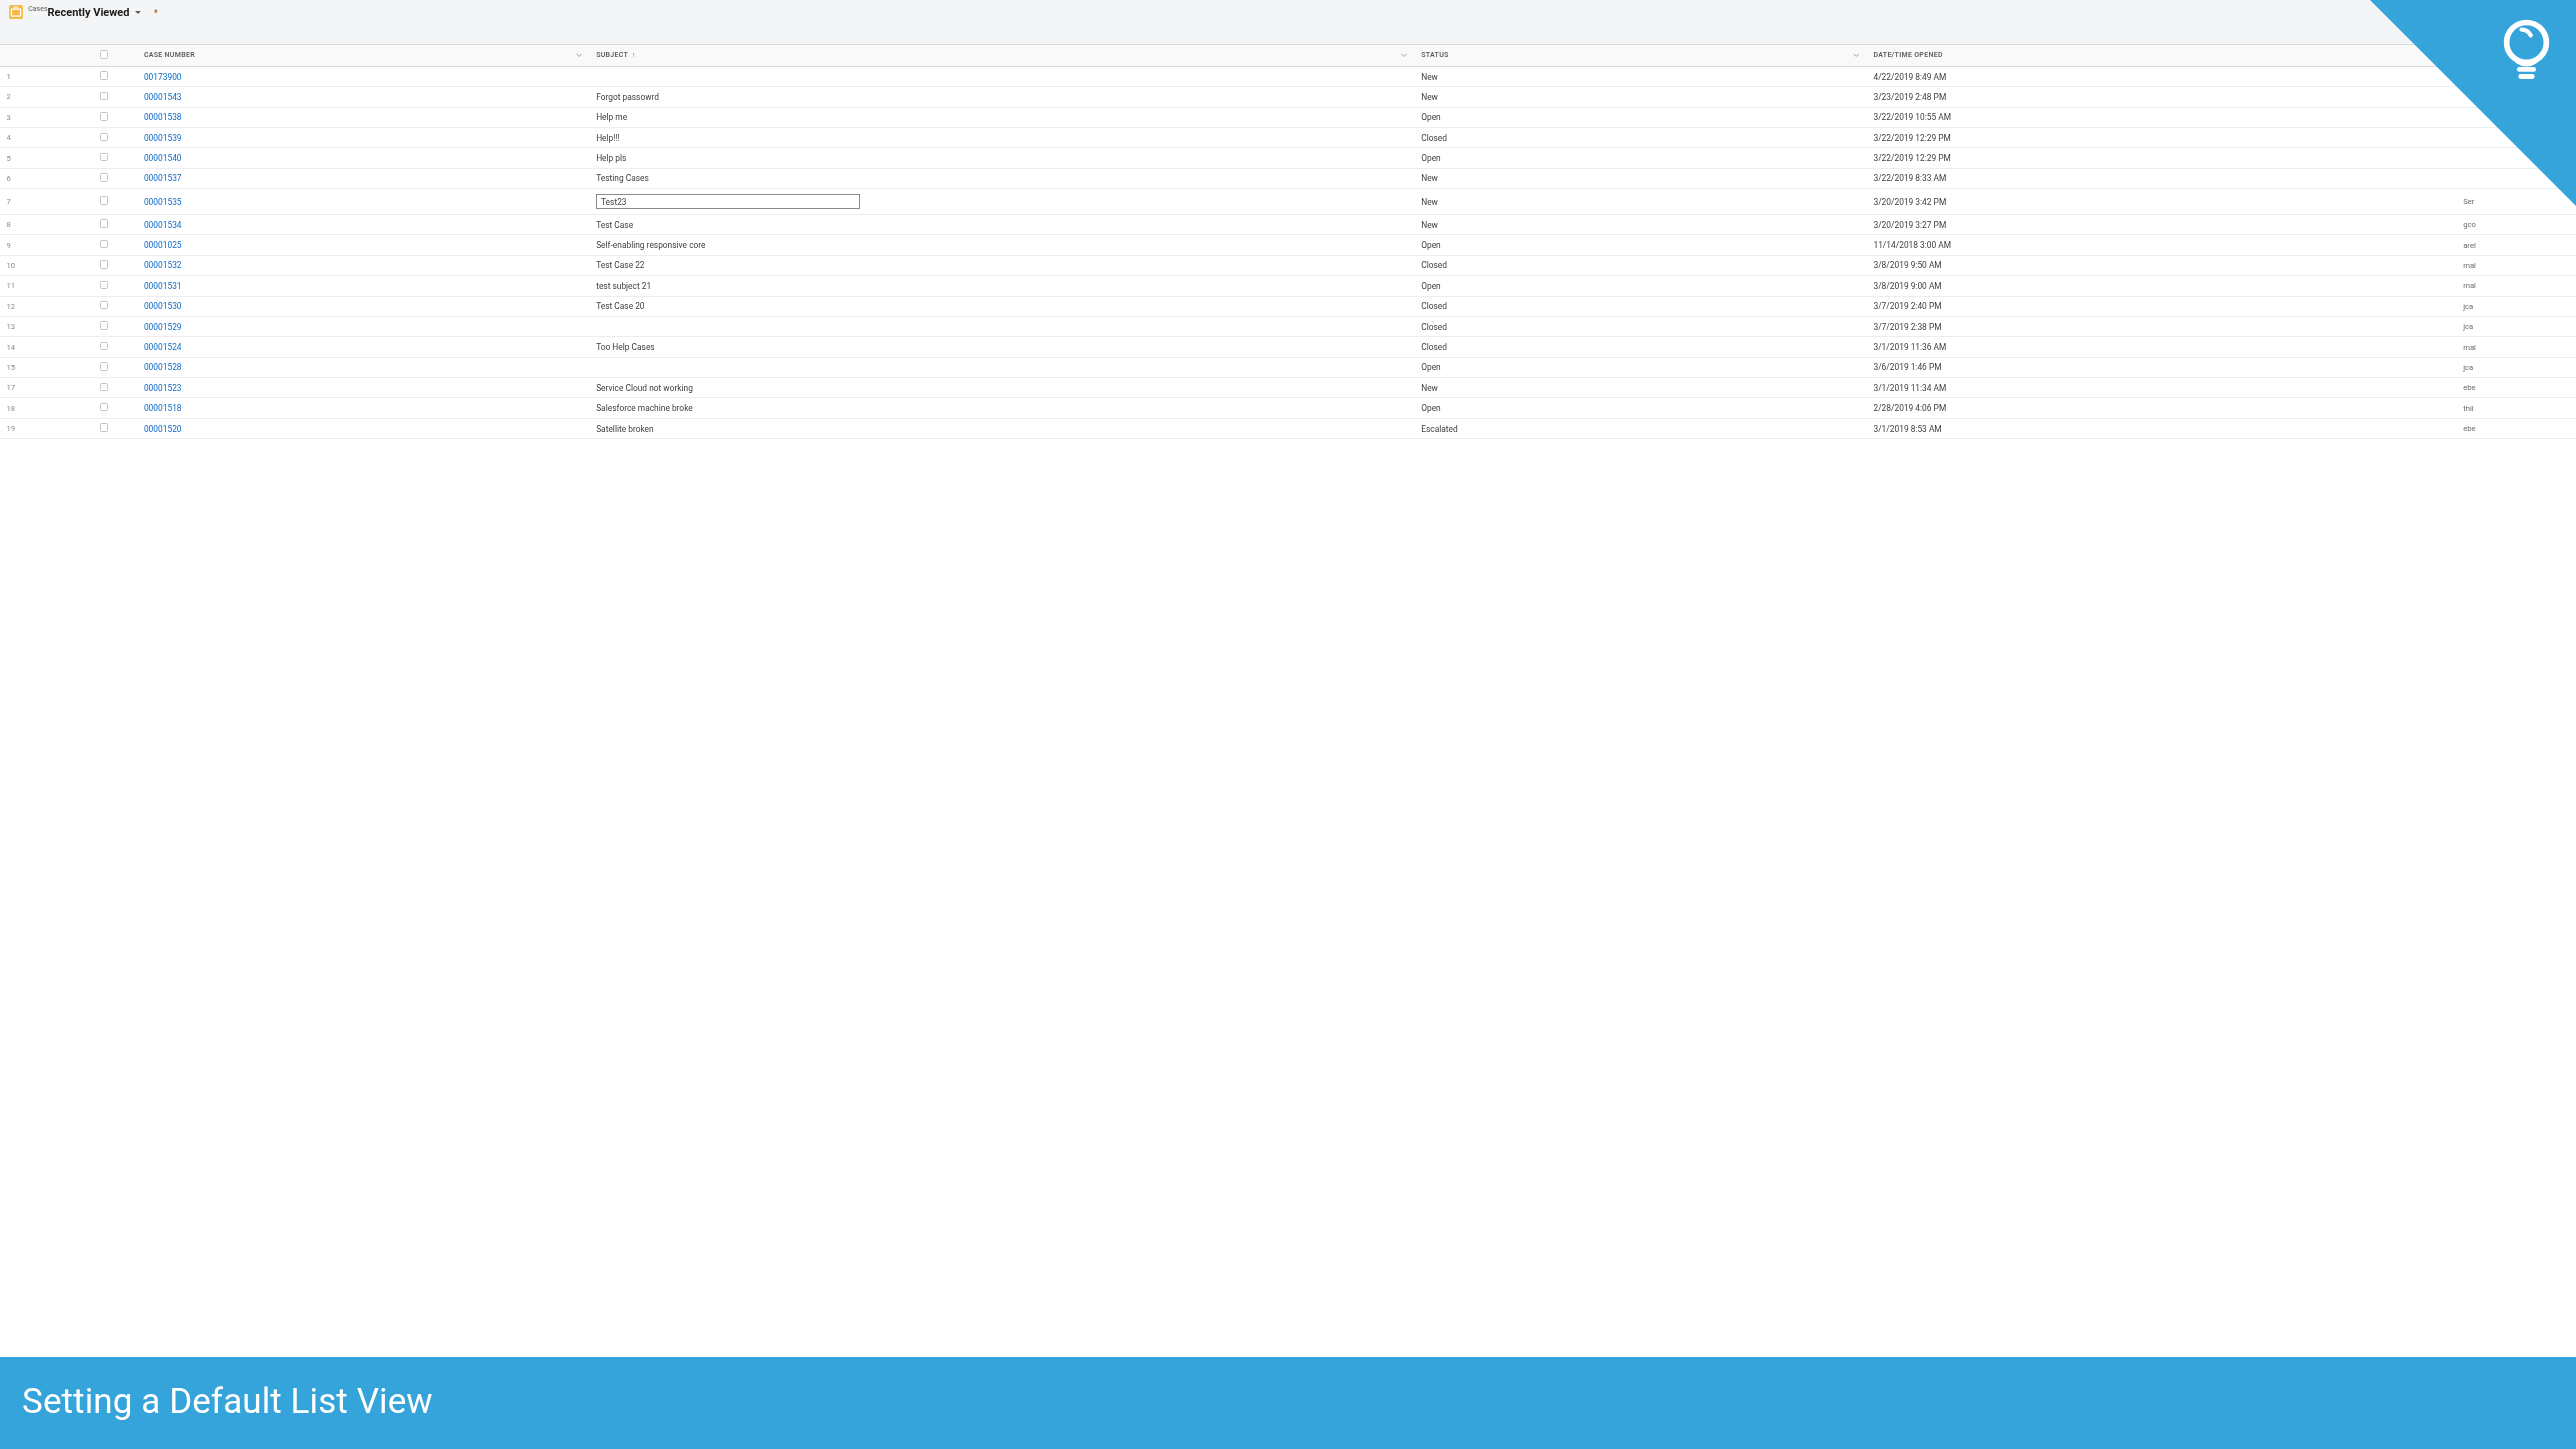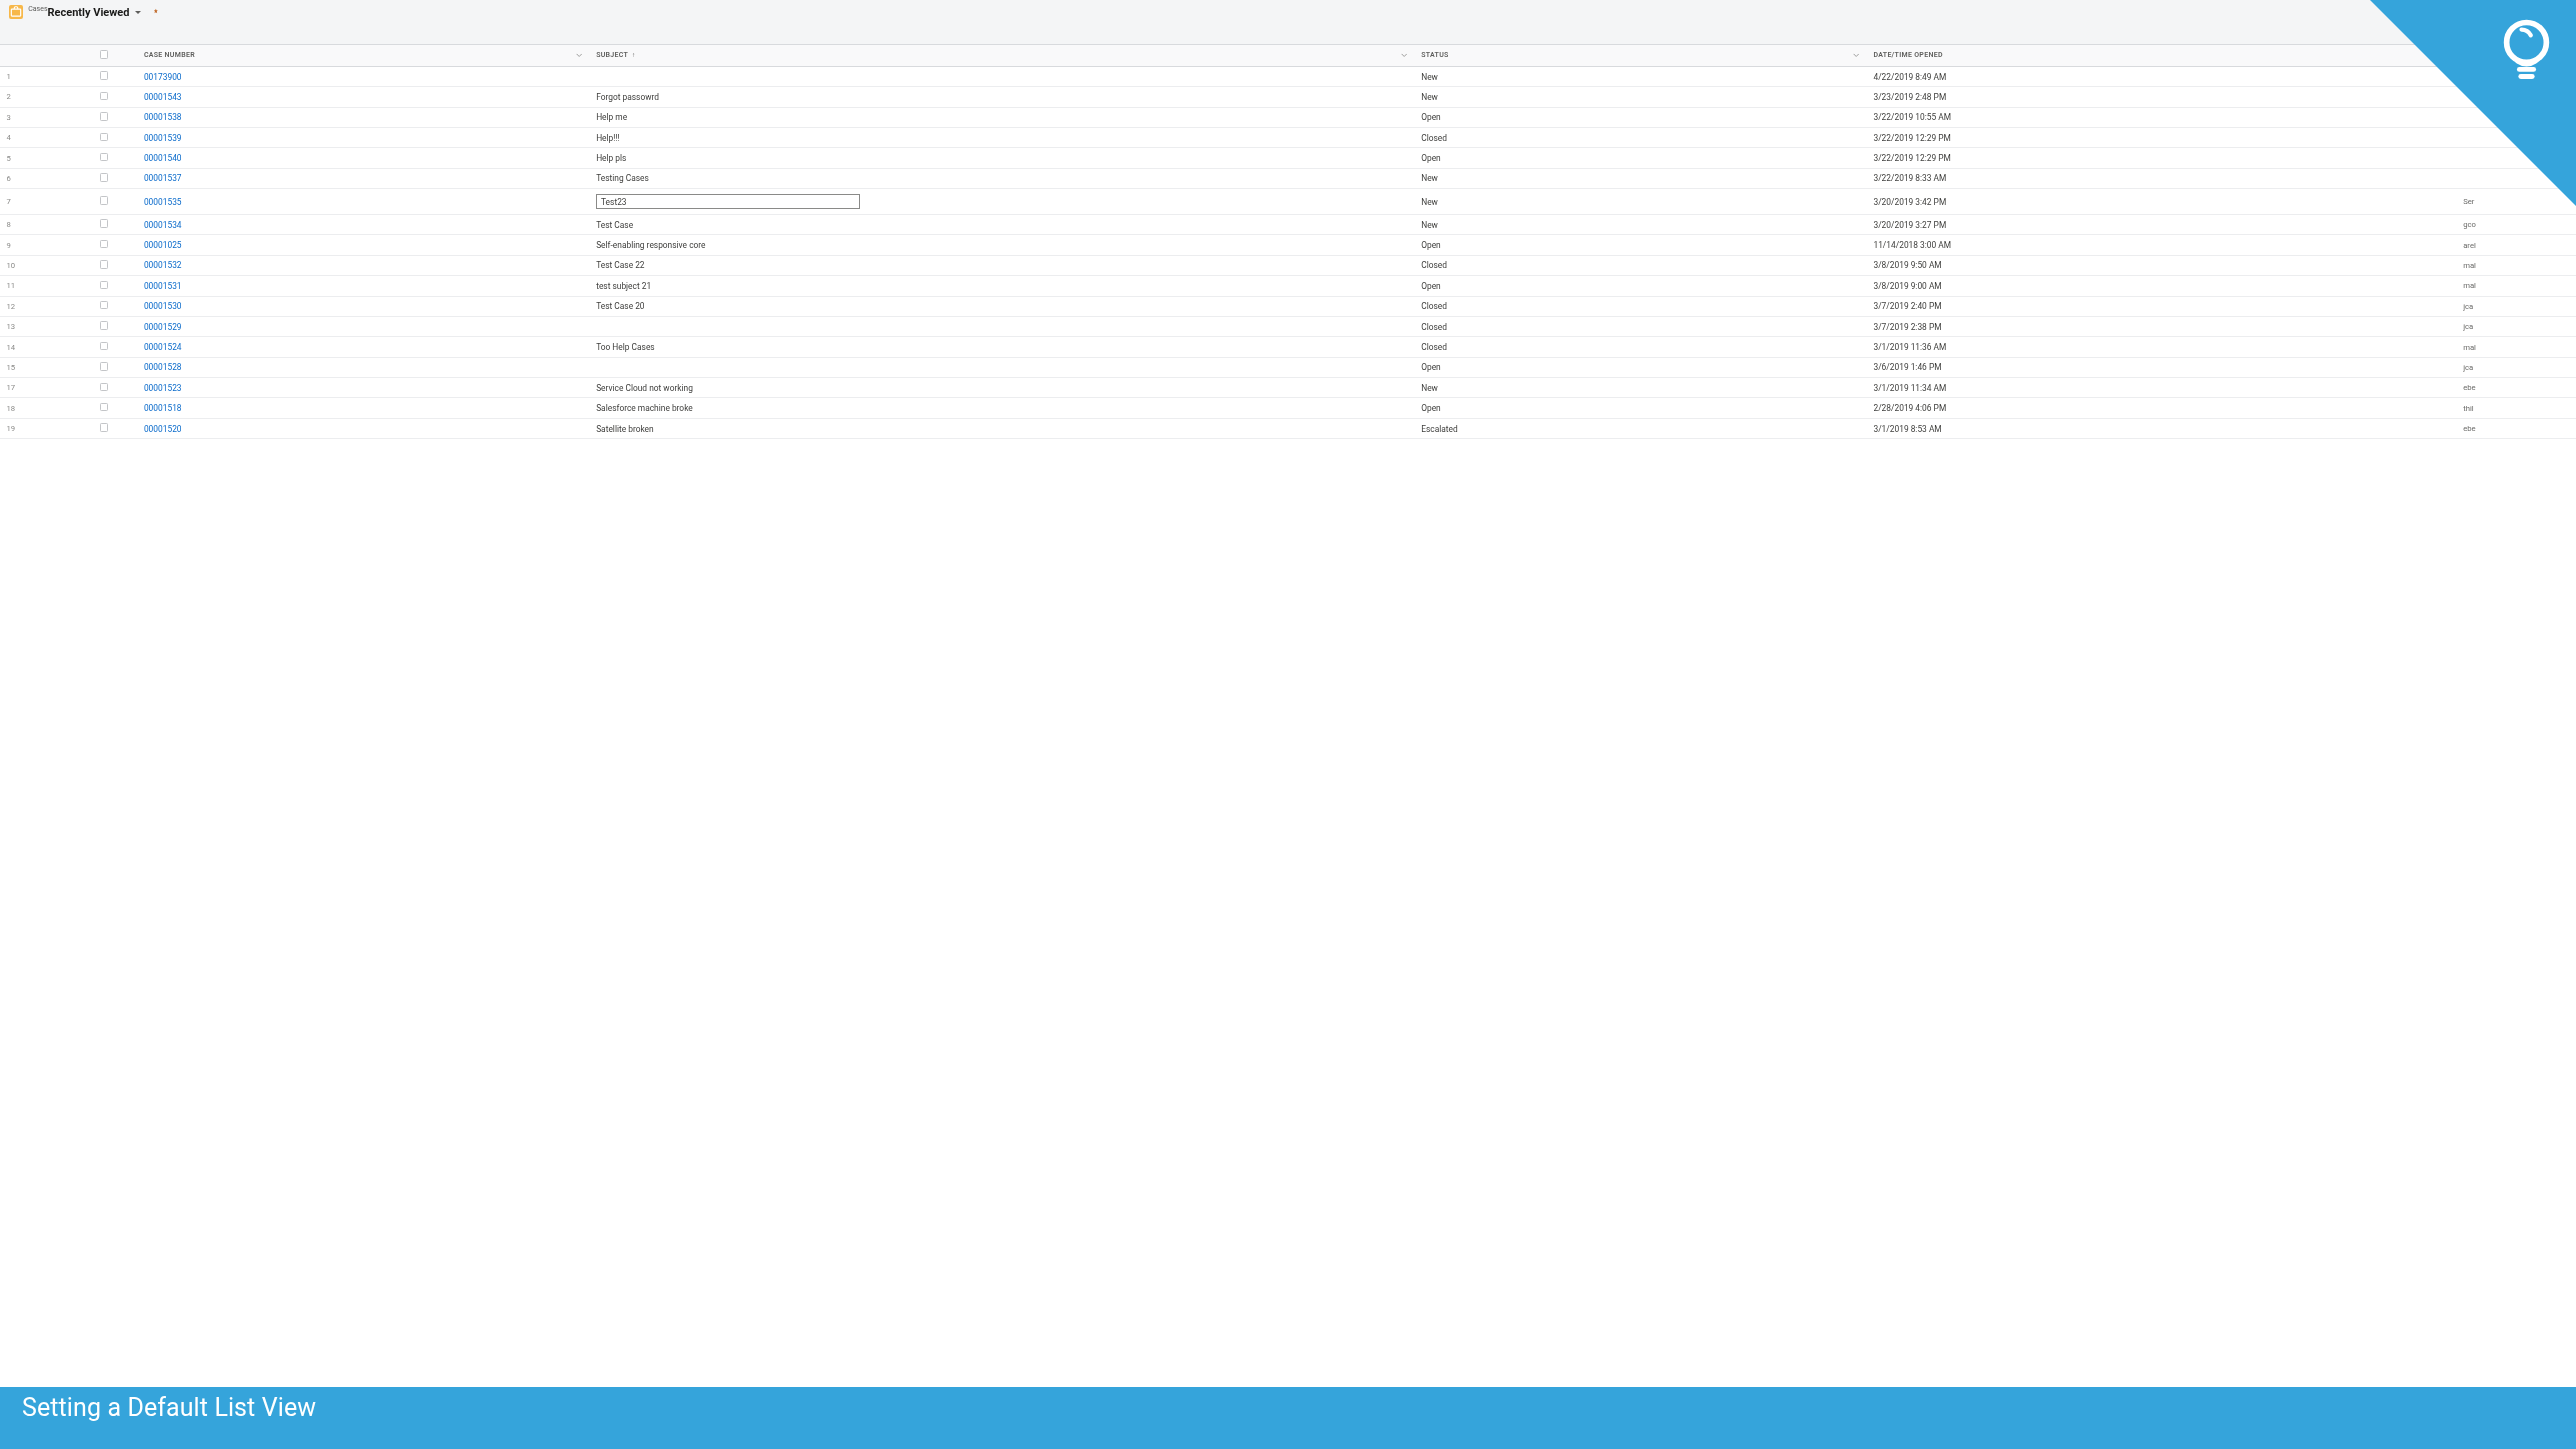--- a/index.html
+++ b/index.html
@@ -72,22 +72,22 @@
 
   
   tbody tr.editing td.subject-cell span {
     display: inline-block; width: 100%; max-width: 264px;
     border: 0.6px solid #8a8a88; padding: 1.9px 3.9px; background: #fff;
   }
 
   
   .banner {
     background: #35a4db; color: #fff;
-    font-size: 25px; font-weight: 400;
-    padding: 6px 22px 27px 22px;
+    font-size: 35px; font-weight: 400;
+    padding: 24px 22px 27px 22px;
     letter-spacing: 0.1px;
   }
 
   
   .corner {
     position: absolute; top: 0; right: 0; width: 206px; height: 206px;
     pointer-events: none;
   }
   .corner .tri {
     position: absolute; top: 0; right: 0;

